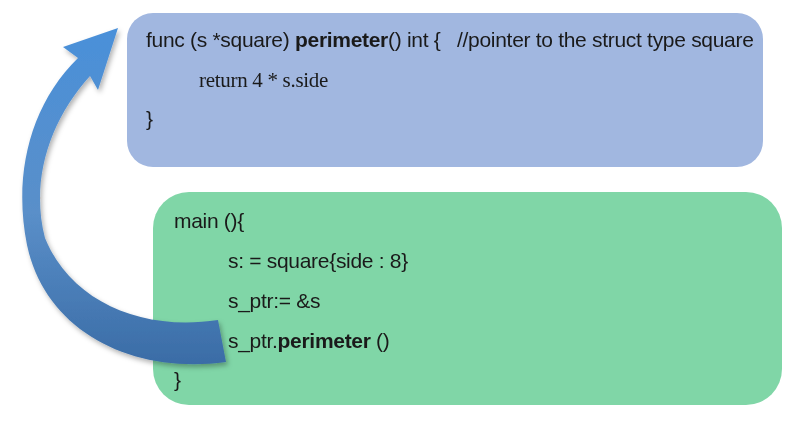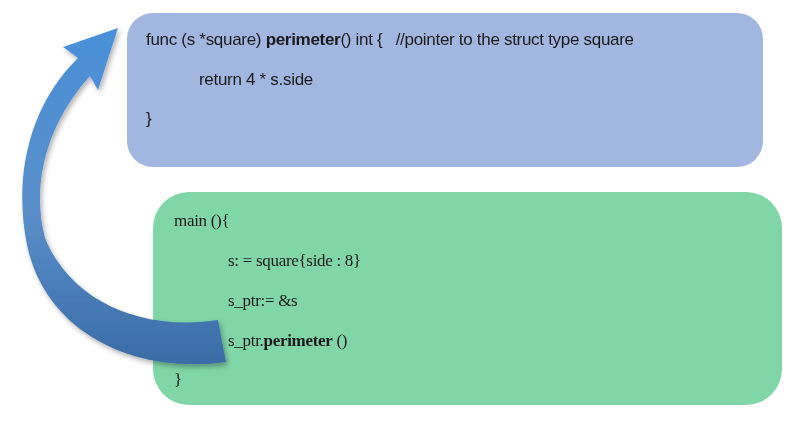--- a/index.html
+++ b/index.html
@@ -2,32 +2,32 @@
 <html><head>
   <meta charset="utf-8">
   <style>
     html, body { margin: 0; padding: 0; background: #ffffff; }
     body { width: 792px; height: 423px; position: relative; overflow: hidden;
            font-family: "Liberation Sans", sans-serif; color: #1a1a1a; }
     .box { position: absolute; box-sizing: border-box; }
     .blue-box { left: 127px; top: 13px; width: 636px; height: 154px;
                 background: #a1b7e0; border-radius: 26px; }
     .green-box { left: 153px; top: 192px; width: 629px; height: 213px;
-                 background: #80d6a7; border-radius: 36px; font-family: Liberation Serif, serif; }
-    .line { position: absolute; font-size: 17px; line-height: 20px;
+                 background: #80d6a7; border-radius: 36px; }
+    .line { position: absolute; font-size: 21px; line-height: 20px;
             white-space: pre; letter-spacing: -0.3px; }
     .line b { font-weight: bold; }
     svg.arrow { position: absolute; left: 0; top: 0; width: 792px; height: 423px; pointer-events: none; }
   </style>
 </head>
 <body>
 
 <div class="box blue-box">
   <div class="line" style="left:19px; top:17px;"><span>func (s *square) </span><b>perimeter</b><span>() int {   //pointer to the struct type square</span></div>
-  <div class="line" style="left:72px; top:57px;"><span>return 4 * s.side</span></div>
+  <div class="line" style="left:72px; top:57px;font-family:Liberation Serif, serif;"><span>return 4 * s.side</span></div>
   <div class="line" style="left:19px; top:96px;"><span>}</span></div>
 </div>
 
 <div class="box green-box">
   <div class="line" style="left:21px; top:19px;"><span>main (){</span></div>
   <div class="line" style="left:75px; top:59px;"><span>s: = square{side : 8}</span></div>
   <div class="line" style="left:75px; top:99px;"><span>s_ptr:= &amp;s</span></div>
   <div class="line" style="left:75px; top:139px;"><span>s_ptr.</span><b>perimeter</b><span> ()</span></div>
   <div class="line" style="left:21px; top:178px;"><span>}</span></div>
 </div>

